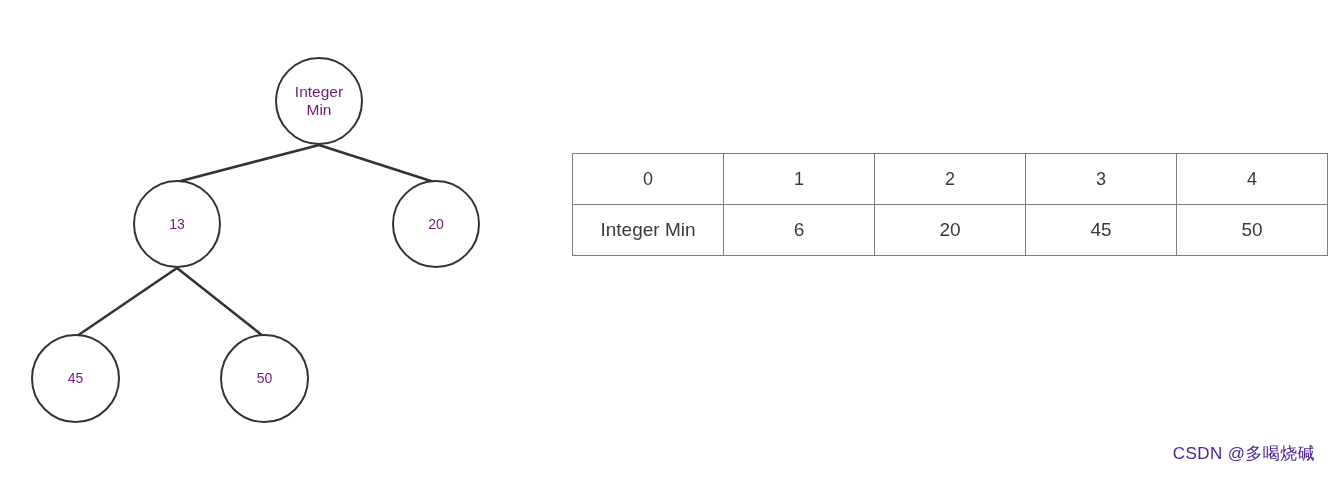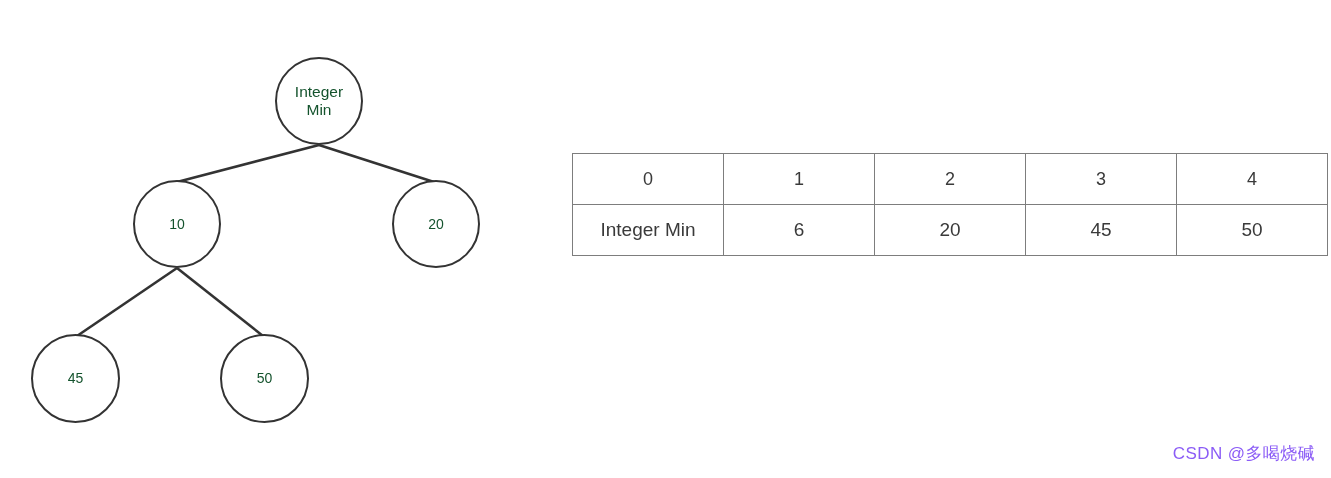--- a/index.html
+++ b/index.html
@@ -37,21 +37,21 @@
   .tree-node {
     position: absolute;
     box-sizing: border-box;
     border: 2.4px solid #333333;
     border-radius: 50%;
     background: #ffffff;
     display: flex;
     align-items: center;
     justify-content: center;
     text-align: center;
-    color: #14532d;
+    color: #701a75;
     line-height: 1.18;
   }
   .tree-node .node-label {
     display: block;
     white-space: pre-line;
   }
   .node-root {
     width: 88px; height: 88px;
     left: 275px; top: 57px;
     font-size: 15.5px;
@@ -98,21 +98,21 @@
   }
   #array-table td.index-cell {
     font-size: 18px;
   }
 
   
   #watermark {
     position: absolute;
     right: 16px;
     bottom: 13px;
-    color: #8b5cf6;
+    color: #4c1d95;
     font-size: 17px;
     letter-spacing: 0.4px;
     white-space: nowrap;
     user-select: none;
     margin-left: 32px;
   }
 </style>
 </head>
 <body>
 
@@ -126,21 +126,21 @@
       <line x1="177" y1="268" x2="77" y2="336" stroke="#333333" stroke-width="2.6"></line>
       <line x1="177" y1="268" x2="263" y2="336" stroke="#333333" stroke-width="2.6"></line>
     </svg>
 
     <div class="tree-node node-root">
       <span class="node-label">Integer
 Min</span>
     </div>
 
     <div class="tree-node node-l">
-      <span class="node-label">10</span>
+      <span class="node-label">13</span>
     </div>
 
     <div class="tree-node node-r">
       <span class="node-label">20</span>
     </div>
 
     <div class="tree-node node-ll">
       <span class="node-label">45</span>
     </div>
 

